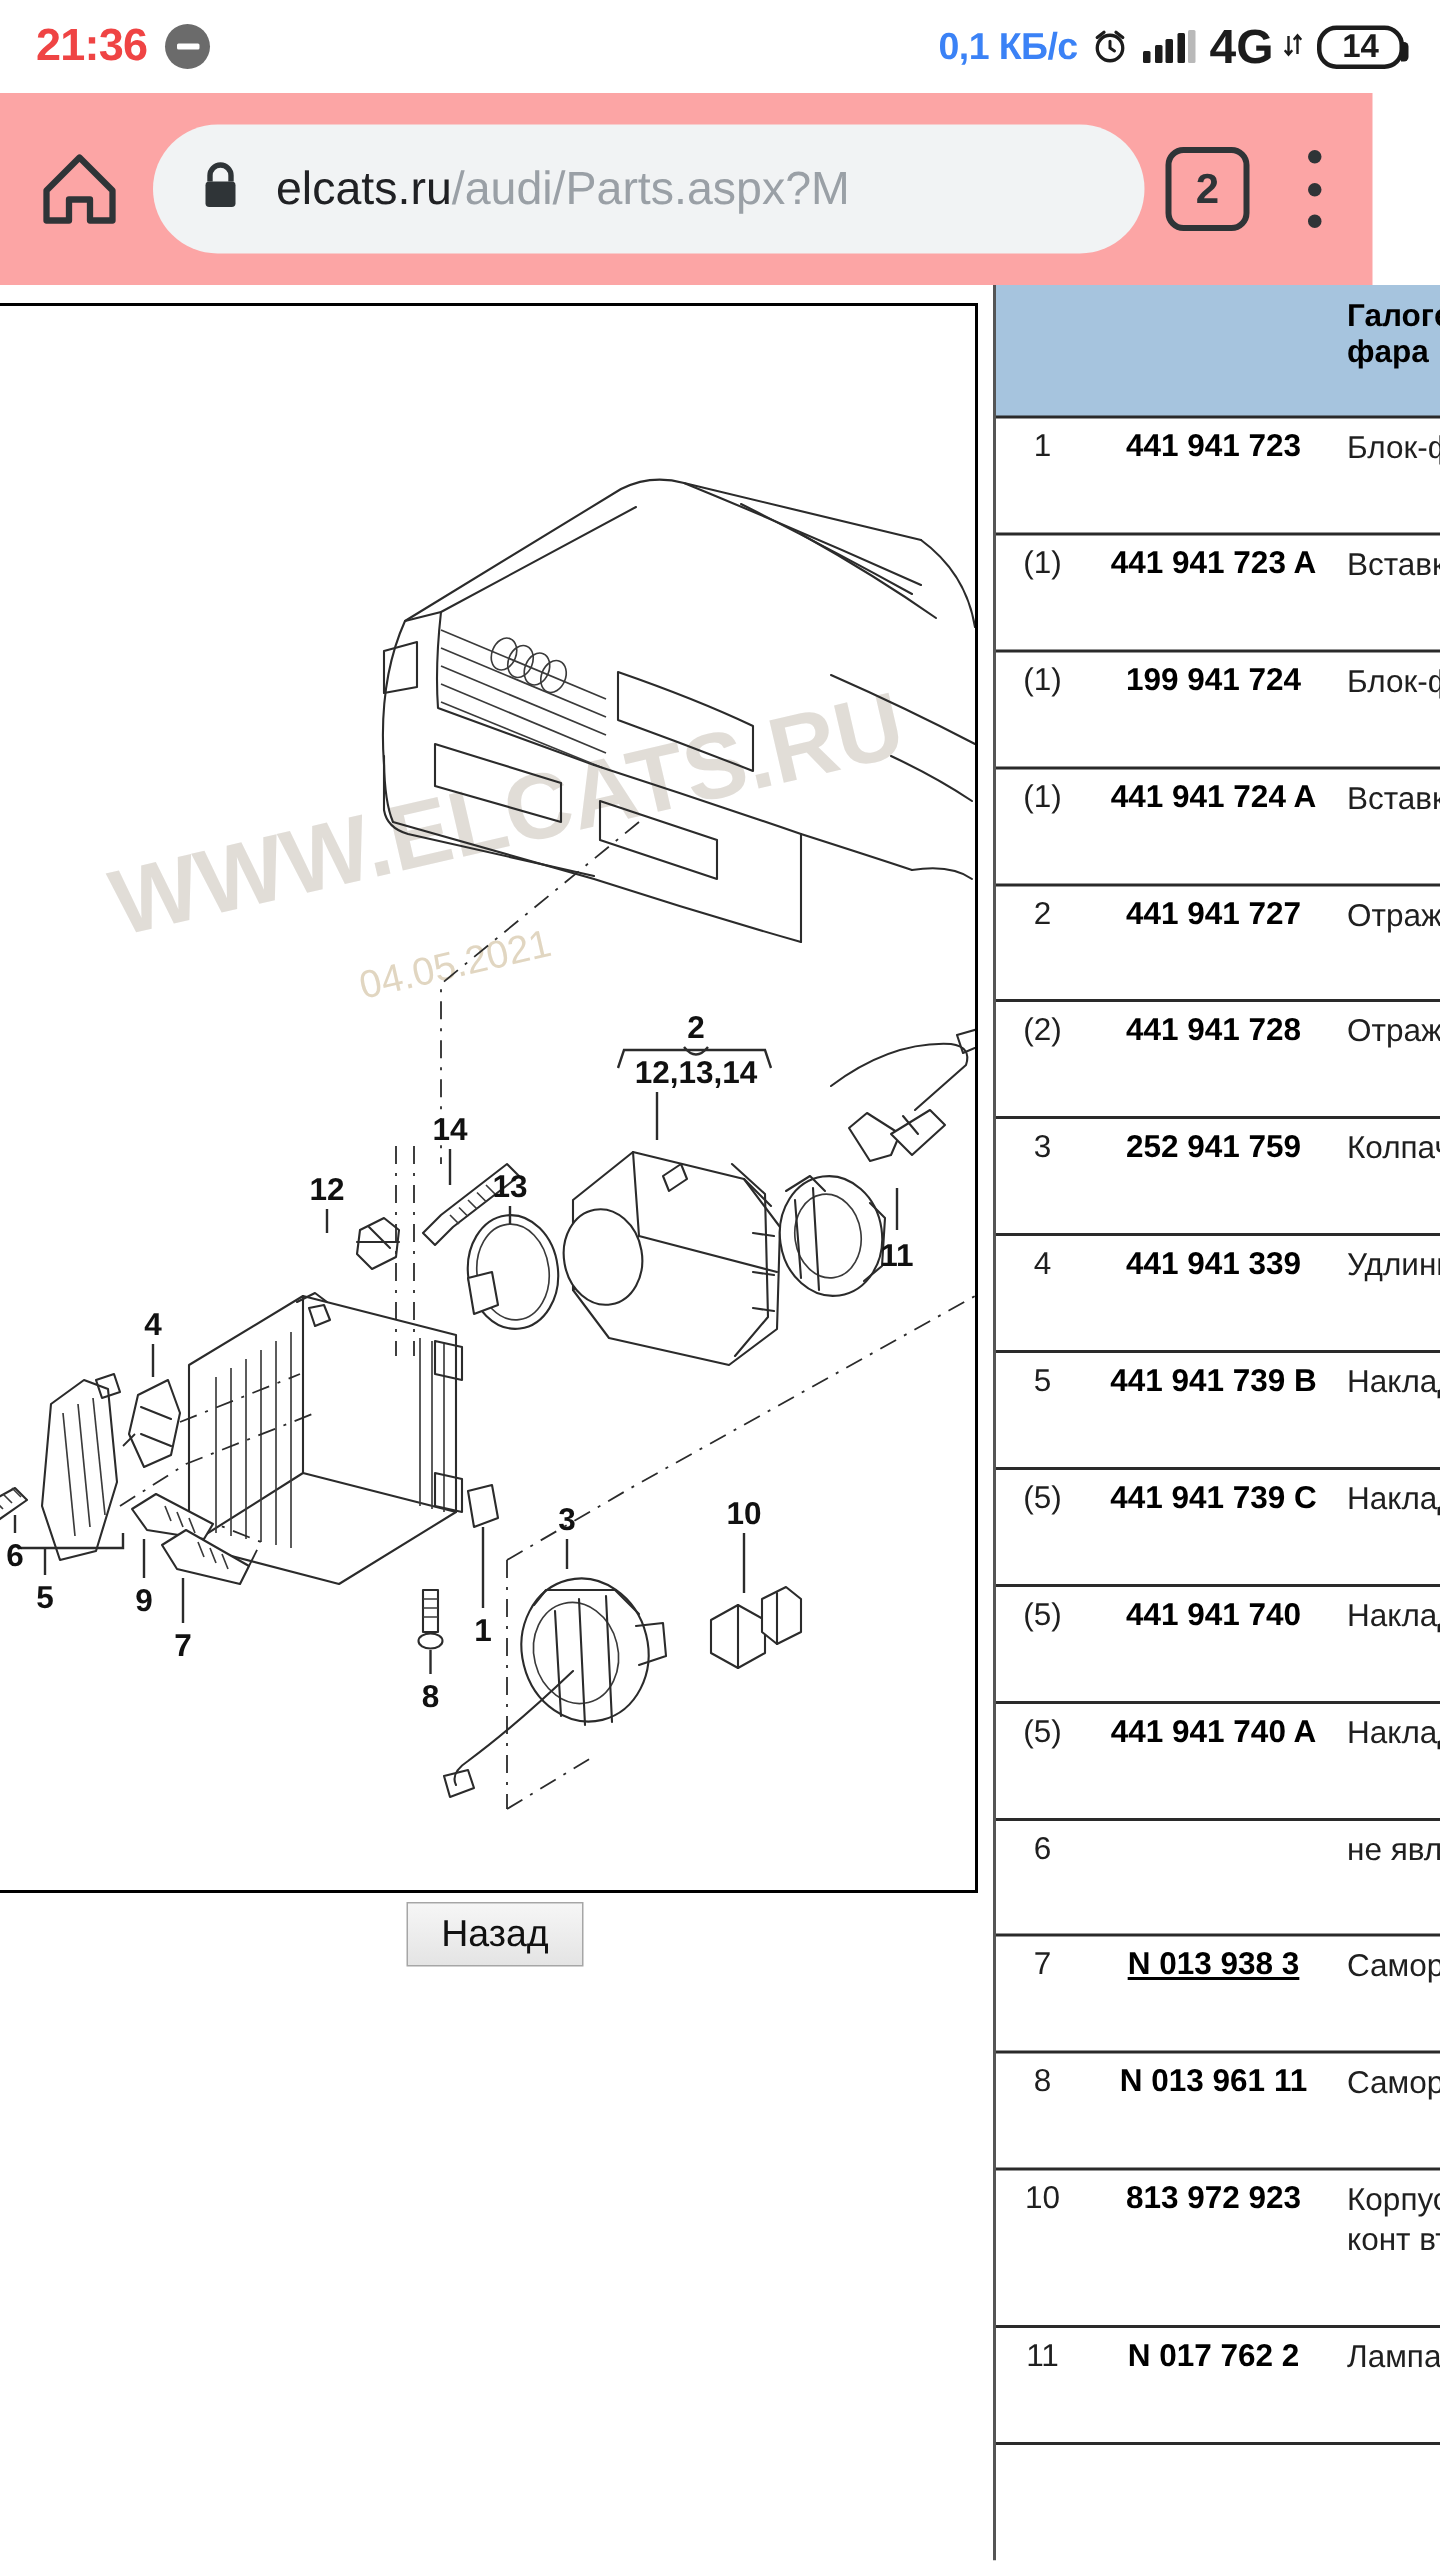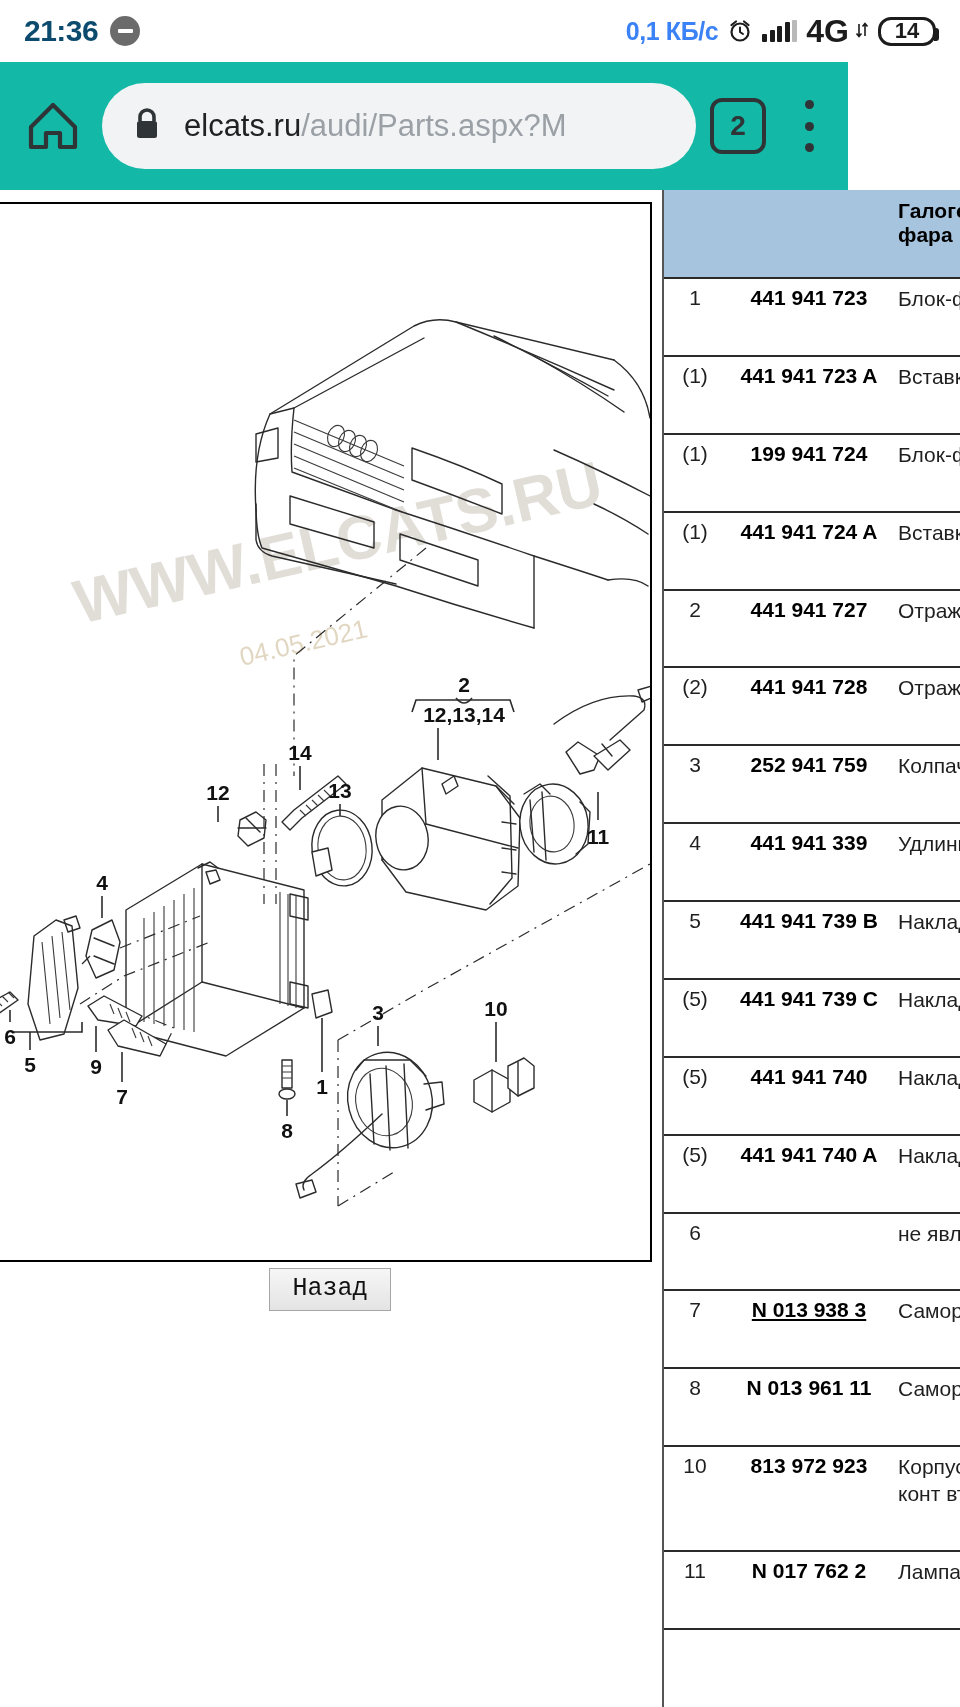--- a/index.html
+++ b/index.html
@@ -13,21 +13,21 @@
   
   #status-bar {
     position: absolute; top: 0; left: 0;
     width: 960px; height: 62px;
     display: flex; align-items: center;
     padding: 0 24px;
     background: #ffffff;
   }
   #status-left { display: flex; align-items: center; gap: 12px; }
   #status-clock {
-    font-size: 30px; font-weight: bold; color: #0c4a6e;
+    font-size: 30px; font-weight: bold; color: #ef4444;
     letter-spacing: -0.5px;
   }
   .dnd-badge {
     width: 30px; height: 30px; border-radius: 50%;
     background: #6b6b6b; display: flex;
     align-items: center; justify-content: center;
   }
   .dnd-badge i { display:block; width: 15px; height: 3.5px; background:#fff; border-radius:1px; }
 
   #status-right {
@@ -48,23 +48,23 @@
   }
   #battery-level { font-size: 22px; font-weight: bold; color:#1c1c1c; }
   #battery:after{
     content:""; position:absolute; right:-6px; top:8px;
     width:5px; height:13px; background:#1c1c1c; border-radius:0 3px 3px 0;
   }
 
   
   #browser-bar {
     position: absolute; top: 62px; left: 0;
-    width: 848px; height: 128px;
+    width: 915px; height: 128px;
     display: flex; align-items: center;
-    padding: 0 22px; background:#14b8a6;
+    padding: 0 22px; background:#fca5a5;
   }
   #home-button {
     width: 62px; height: 62px;
     display:flex; align-items:center; justify-content:center;
     flex: 0 0 auto;
   }
   #omnibox {
     flex: 1 1 auto; height: 86px; margin: 0 14px 0 18px;
     background: #f1f3f4; border-radius: 43px;
     display: flex; align-items: center; padding: 0 30px;
@@ -108,21 +108,21 @@
 
   #back-button-row {
     position:absolute; top:1078px; left:0; width:660px;
     display:flex; justify-content:center;
   }
   #back-button {
     background: linear-gradient(#f6f6f6,#e4e4e4);
     border:1px solid #a6a6a6;
     padding: 6px 22px;
     font-size: 25px; color:#111; line-height:1.15;
-    font-family:Liberation Mono, monospace;
+    font-family:Liberation Sans, sans-serif;
   }
 
   
   #parts-table-wrap {
     position:absolute; top:0px; left:662px;
     width: 298px; height:1517px;
     overflow:hidden;
     border-left: 2px solid #555;
   }
   table#parts-table {

